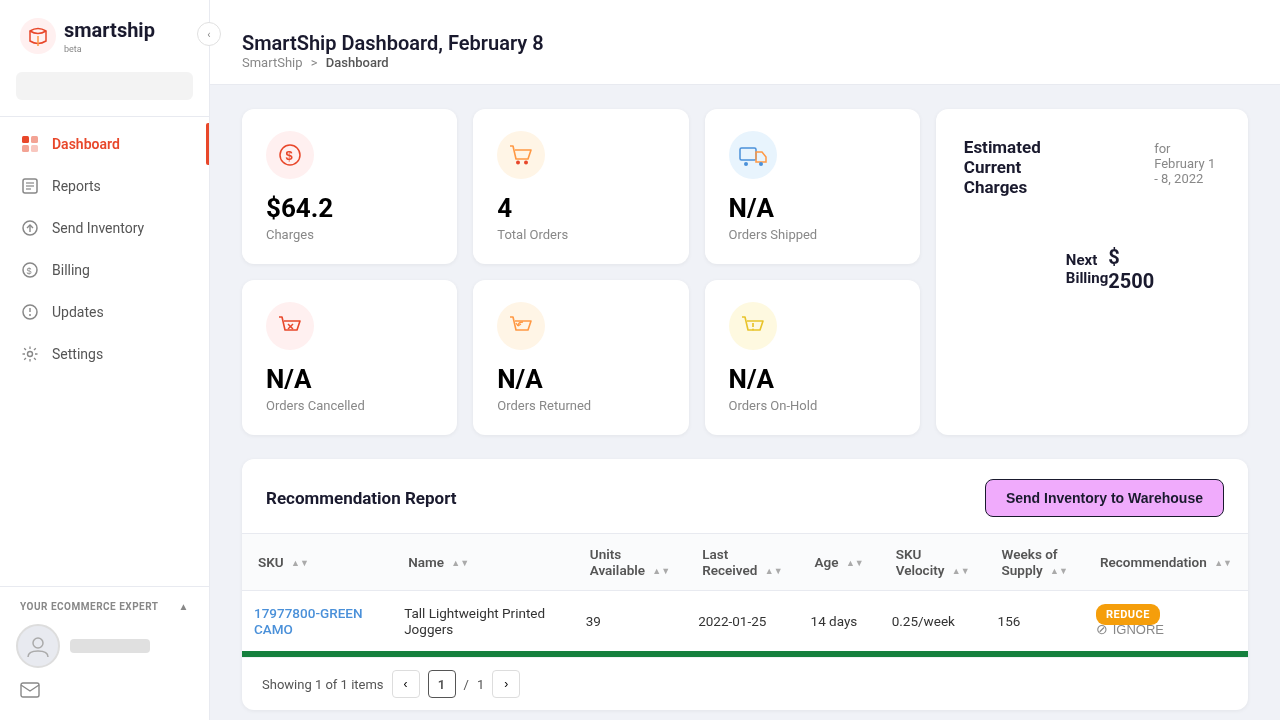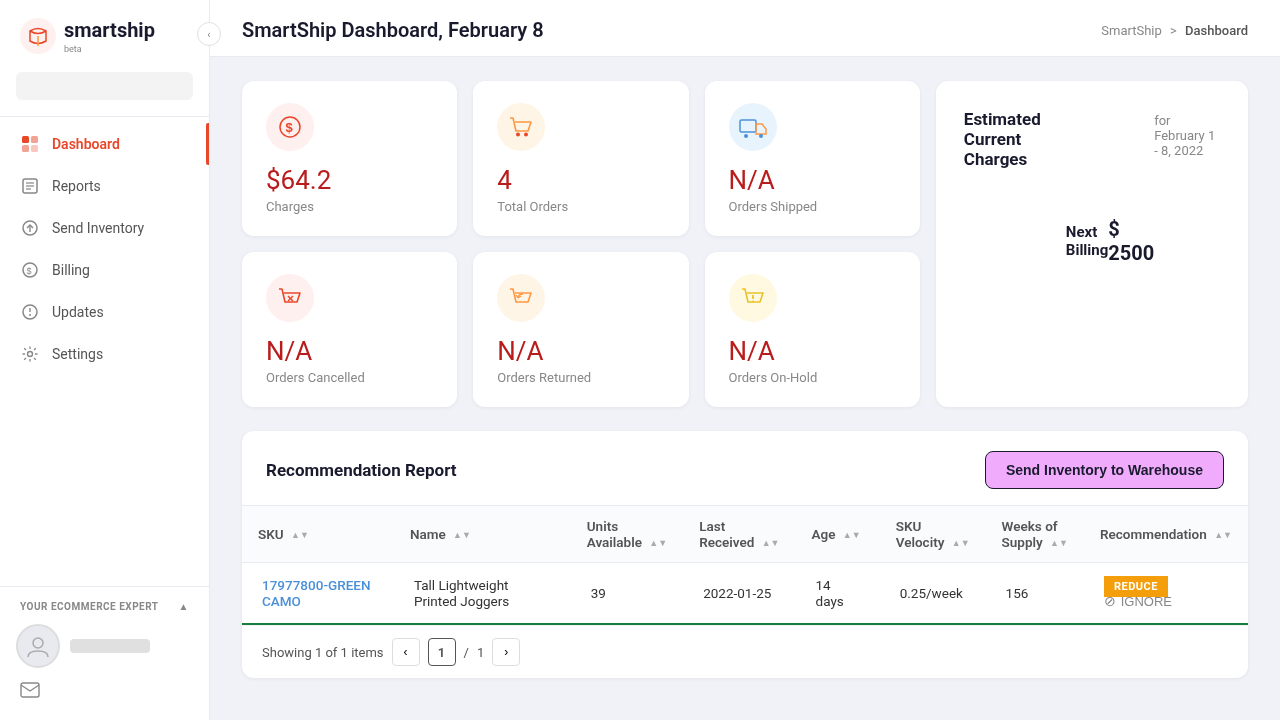--- a/index.html
+++ b/index.html
@@ -137,25 +137,25 @@
 
     
     .main {
       flex: 1;
       overflow-y: auto;
       padding: 0;
       background: #f0f2f7;
     }
     .header {
       background: #fff;
-      padding: 18px 32px 14px;
+      padding: 31px 32px 14px;
       border-bottom: 1px solid #e8eaf0;
       display: flex;
-      align-items: center;
       justify-content: space-between;
+      flex-direction: column;
     }
     .header-title {
       font-size: 20px;
       font-weight: 600;
       color: #1a1a2e;
     }
     .breadcrumb {
       font-size: 13px;
       color: #888;
     }
@@ -200,22 +200,22 @@
       font-size: 22px;
     }
     .stat-icon.revenue { background: #fff0f0; }
     .stat-icon.orders { background: #fff5e6; }
     .stat-icon.shipped { background: #e8f4fd; }
     .stat-icon.cancelled { background: #fff0f0; }
     .stat-icon.returned { background: #fff5e6; }
     .stat-icon.onhold { background: #fef9e0; }
     .stat-value {
       font-size: 26px;
-      font-weight: 400;
-      color: #b91c1c;
+      font-weight: 700;
+      color: #000000;
       margin-bottom: 4px;
     }
     .stat-label {
       font-size: 13px;
       color: #888;
     }
     .billing-title {
       font-size: 17px;
       font-weight: 700;
       color: #1a1a2e;
@@ -293,33 +293,33 @@
       display: inline-flex;
       flex-direction: column;
       margin-left: 4px;
       font-size: 9px;
       color: #aaa;
       vertical-align: middle;
       gap: 0;
       line-height: 1;
     }
     td {
-      padding: 14px 20px;
+      padding: 14px 12px;
       color: #333;
-      border-bottom: 2px solid #15803d;
+      border-bottom: 6px solid #15803d;
       vertical-align: middle;
     }
     .sku-link { color: #4a90d9; font-weight: 500; text-decoration: none; }
     .badge-reduce {
       background: #f59e0b;
       color: #fff;
       font-size: 11px;
       font-weight: 700;
       padding: 4px 10px;
-      border-radius: 0;
+      border-radius: 9px;
       letter-spacing: 0.5px;
     }
     .ignore-btn {
       background: none;
       border: none;
       color: #888;
       font-size: 13px;
       cursor: pointer;
       display: flex;
       align-items: center;

